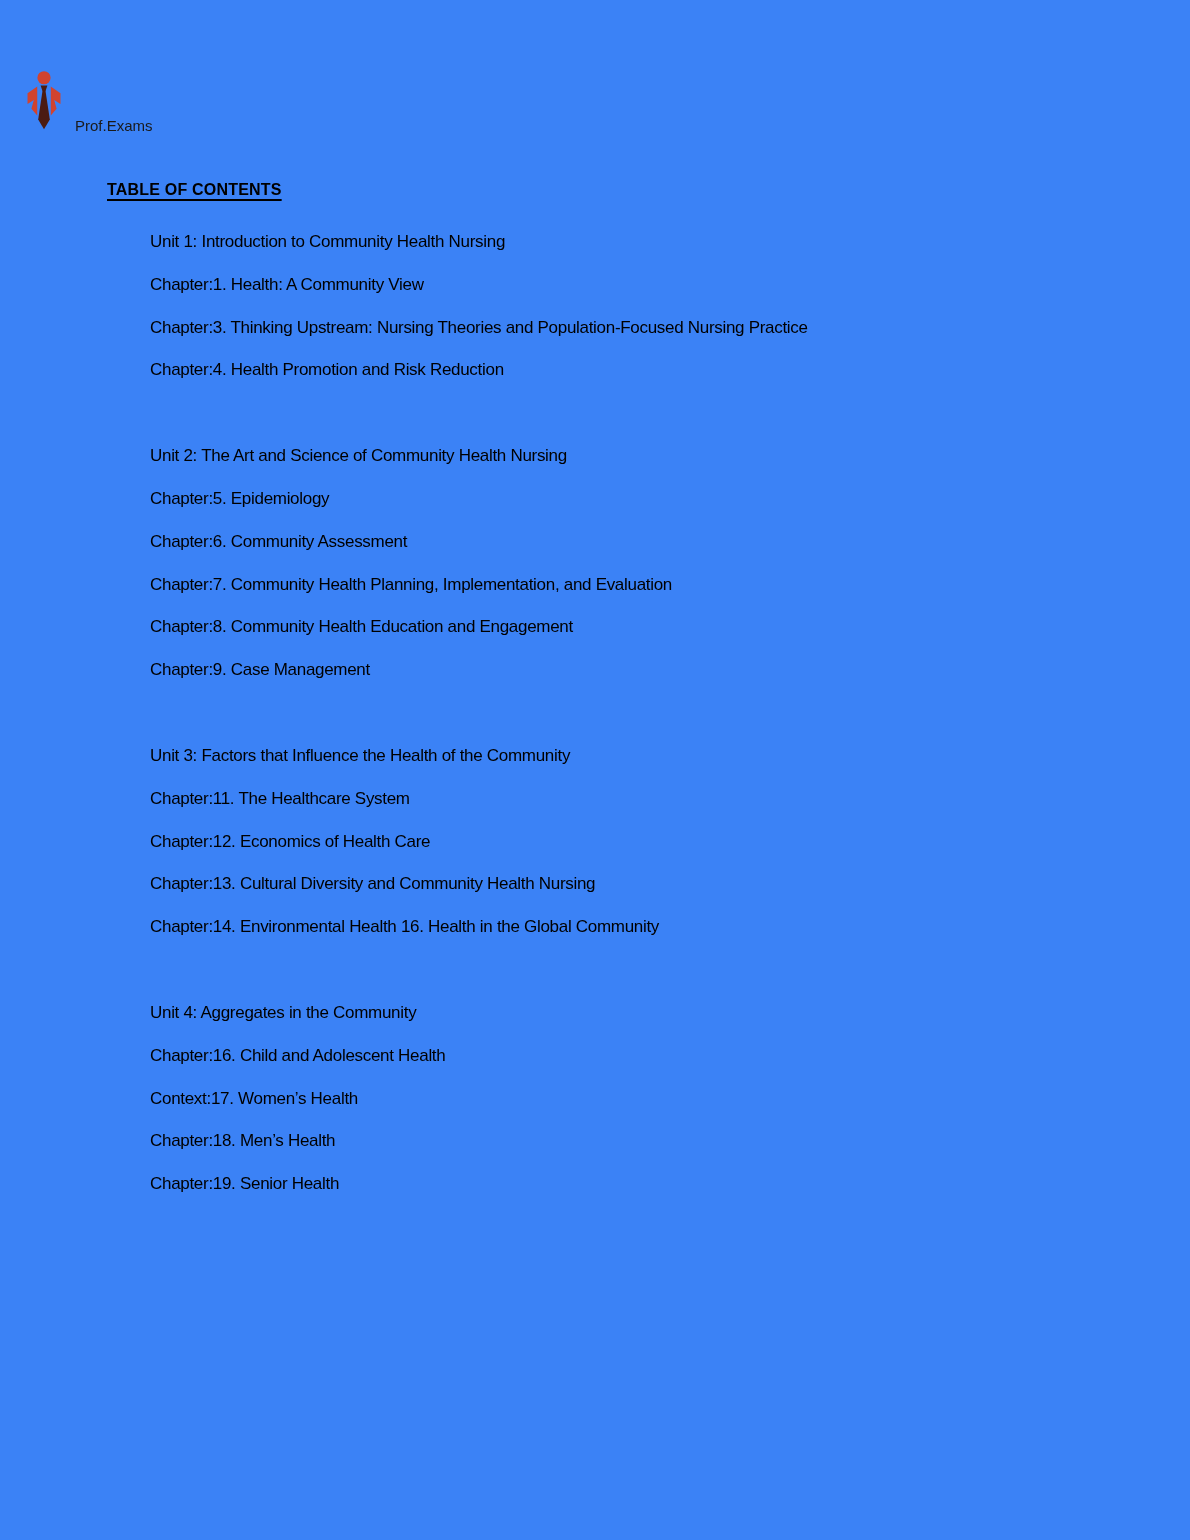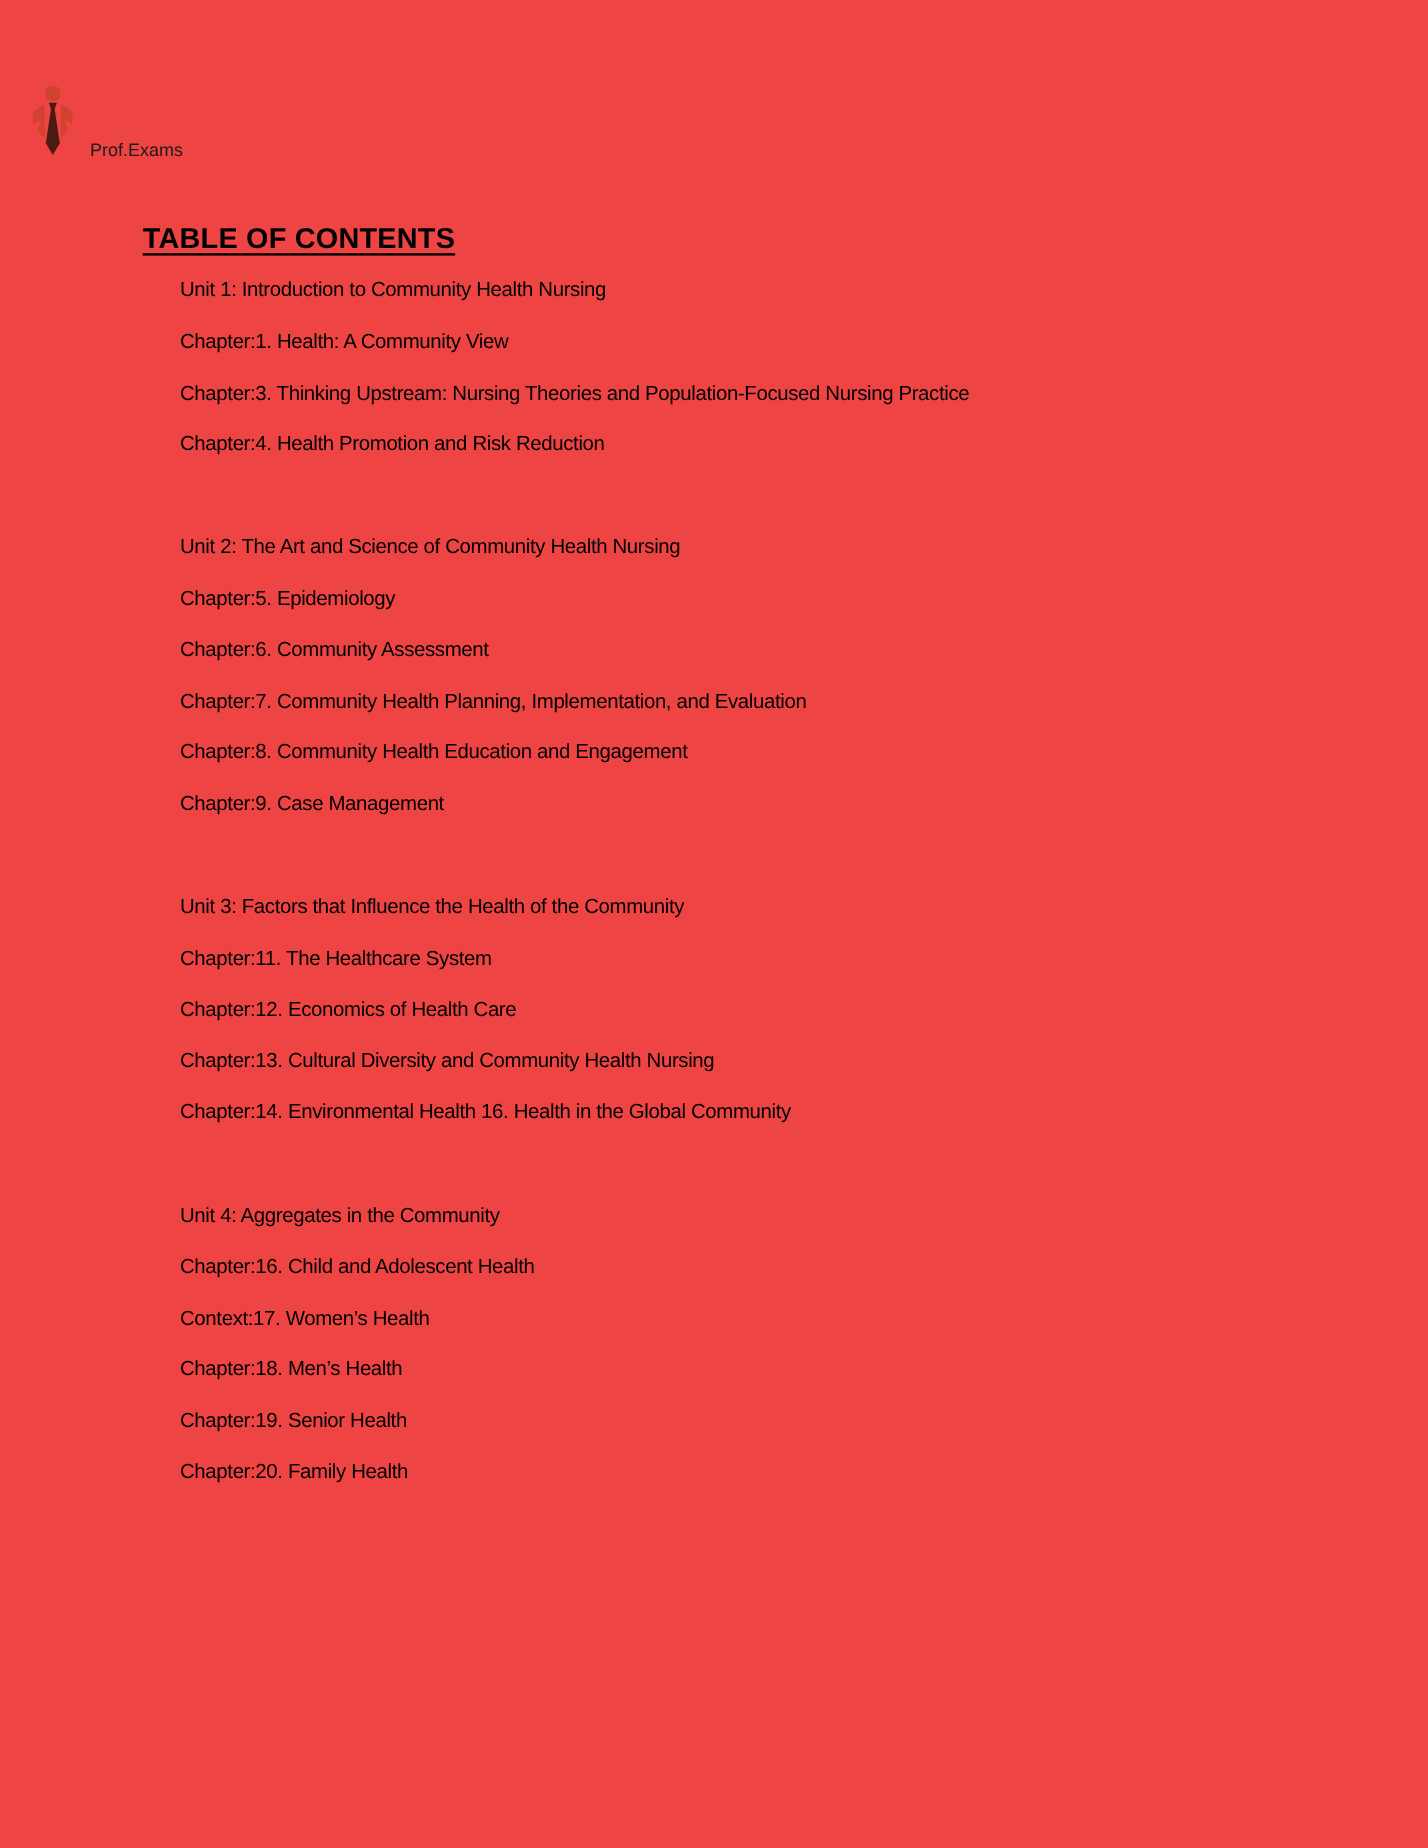--- a/index.html
+++ b/index.html
@@ -1,21 +1,21 @@
 <!DOCTYPE html>
 <html><head>
 <meta charset="utf-8">
 <style>
   * { box-sizing: border-box; }
   html, body { margin: 0; padding: 0; background: #ffffff; }
   .page {
     position: relative;
     width: 1190px;
     height: 1540px;
-    background: #ef4444;
+    background: #3b82f6;
     font-family: "Liberation Sans", sans-serif;
     color: #000000;
     overflow: hidden;
   }
   .logo {
     position: absolute;
     left: 24px;
     top: 71px;
     width: 40px;
     height: 62px;
@@ -25,27 +25,26 @@
     left: 75px;
     top: 117px;
     font-size: 15px;
     font-weight: 400;
     color: #1a1a1a;
   }
   .title {
     position: absolute;
     left: 107px;
     top: 170px;
-    font-size: 24px;
+    font-size: 16px;
     font-weight: 700;
     letter-spacing: 0.2px;
     text-decoration: underline;
     text-decoration-thickness: 2px;
     text-underline-offset: 4px;
-    margin-left: 12px;
   }
   .toc {
     position: absolute;
     left: 150px;
     top: 221px;
     width: 980px;
   }
   .unit + .unit { margin-top: 43px; }
   .line {
     margin: 0;
@@ -106,18 +105,17 @@
       <p class="line">Chapter:13. Cultural Diversity and Community Health Nursing</p>
       <p class="line">Chapter:14. Environmental Health 16. Health in the Global Community</p>
     </section>
 
     <section class="unit">
       <p class="line">Unit 4: Aggregates in the Community</p>
       <p class="line">Chapter:16. Child and Adolescent Health</p>
       <p class="line">Context:17. Women’s Health</p>
       <p class="line">Chapter:18. Men’s Health</p>
       <p class="line">Chapter:19. Senior Health</p>
-      <p class="line">Chapter:20. Family Health</p>
     </section>
 
   </main>
 
 </div>
 
 </body></html>

